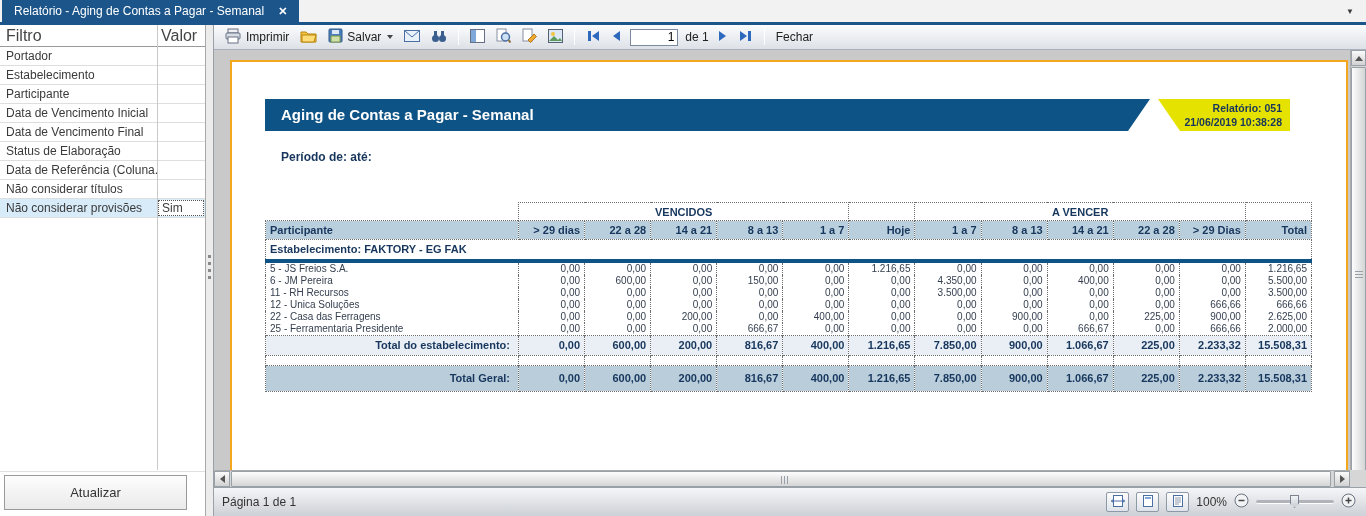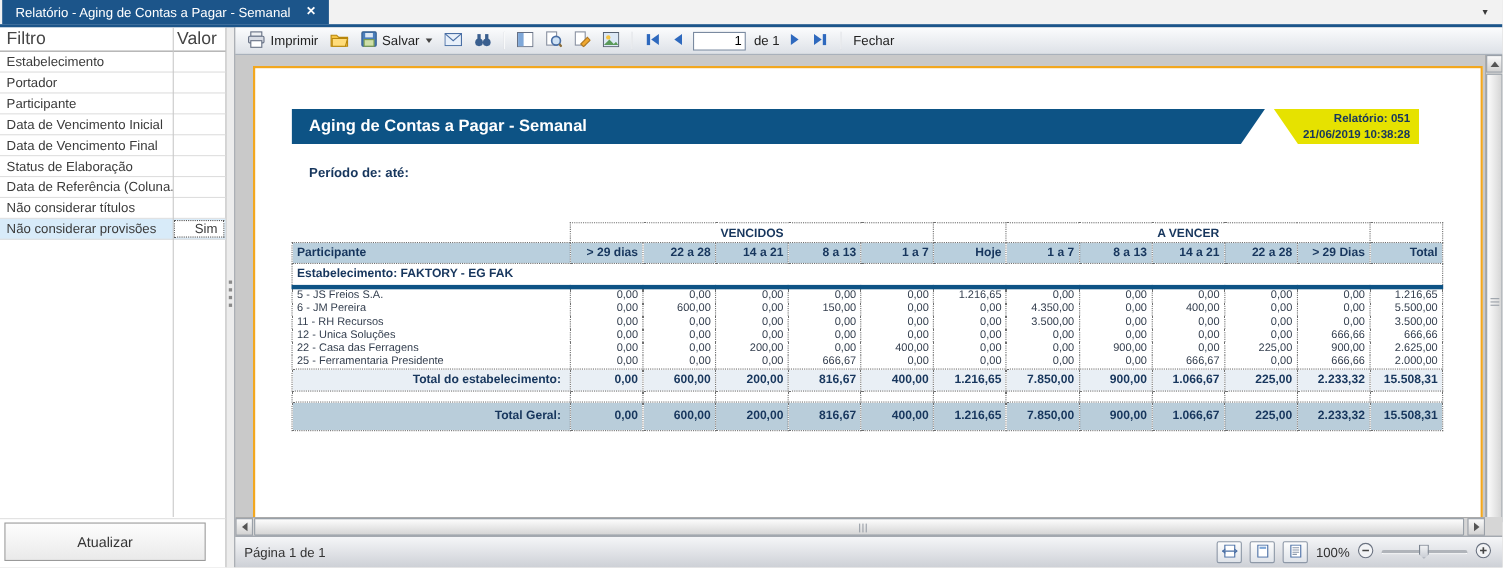--- a/index.html
+++ b/index.html
@@ -23,21 +23,21 @@
     font-size:16px; color:#444; align-items:center; }
   .sb-header .h1 { width:157px; padding-left:6px; }
   .sb-header .h2 { padding-left:4px; }
   .sb-vline { position:absolute; left:157px; top:0; width:1px; height:445px; background:#c9c9c9; }
   .sb-row { position:relative; height:19px; display:flex; align-items:center;
     border-bottom:1px solid #dedede; font-size:12px; color:#3a3a3a; }
   .sb-row .sb-label { width:157px; padding-left:6px; white-space:nowrap; overflow:hidden; }
   .sb-row .sb-value { width:48px; padding-left:4px; }
   .sb-row.sel { background:#d8ebf9; }
   .sb-row.sel .sb-value { position:absolute; left:158px; top:1px; width:46px; height:16px;
-    background:#fff; border:1px dotted #555; line-height:14px; padding-left:18px; }
+    background:#fff; border:1px dotted #555; line-height:14px; padding-left:3px; }
   .sb-footer { position:absolute; left:0; top:446px; width:205px; height:45px; border-top:1px solid #e0e0e0; }
   .update-btn { position:absolute; left:4px; top:3px; width:183px; height:35px;
     border:1px solid #9a9a9a; background:linear-gradient(#fdfdfd,#eaeaea);
     font-size:13px; color:#333; font-family:inherit; cursor:pointer; }
   
   #splitter { position:absolute; left:206px; top:25px; width:7px; height:491px; background:#ececec; }
   .grip { position:absolute; left:2px; top:230px; display:flex; flex-direction:column; gap:4px; }
   .grip i { width:3px; height:3px; background:#8a8a8a; }
   
   #preview { position:absolute; left:213px; top:25px; width:1153px; height:491px;
@@ -131,25 +131,25 @@
     <span class="tab-overflow">▼</span>
   </div>
 
   <div id="sidebar">
     <div class="sb-header">
       <span class="h1">Filtro</span>
       <span class="h2">Valor</span>
     </div>
     <div id="filter-rows">
         <div class="sb-row">
+          <div class="sb-label">Portador</div>
+          <div class="sb-value"></div>
+        </div>
+        <div class="sb-row">
           <div class="sb-label">Estabelecimento</div>
-          <div class="sb-value"></div>
-        </div>
-        <div class="sb-row">
-          <div class="sb-label">Portador</div>
           <div class="sb-value"></div>
         </div>
         <div class="sb-row">
           <div class="sb-label">Participante</div>
           <div class="sb-value"></div>
         </div>
         <div class="sb-row">
           <div class="sb-label">Data de Vencimento Inicial</div>
           <div class="sb-value"></div>
         </div>

